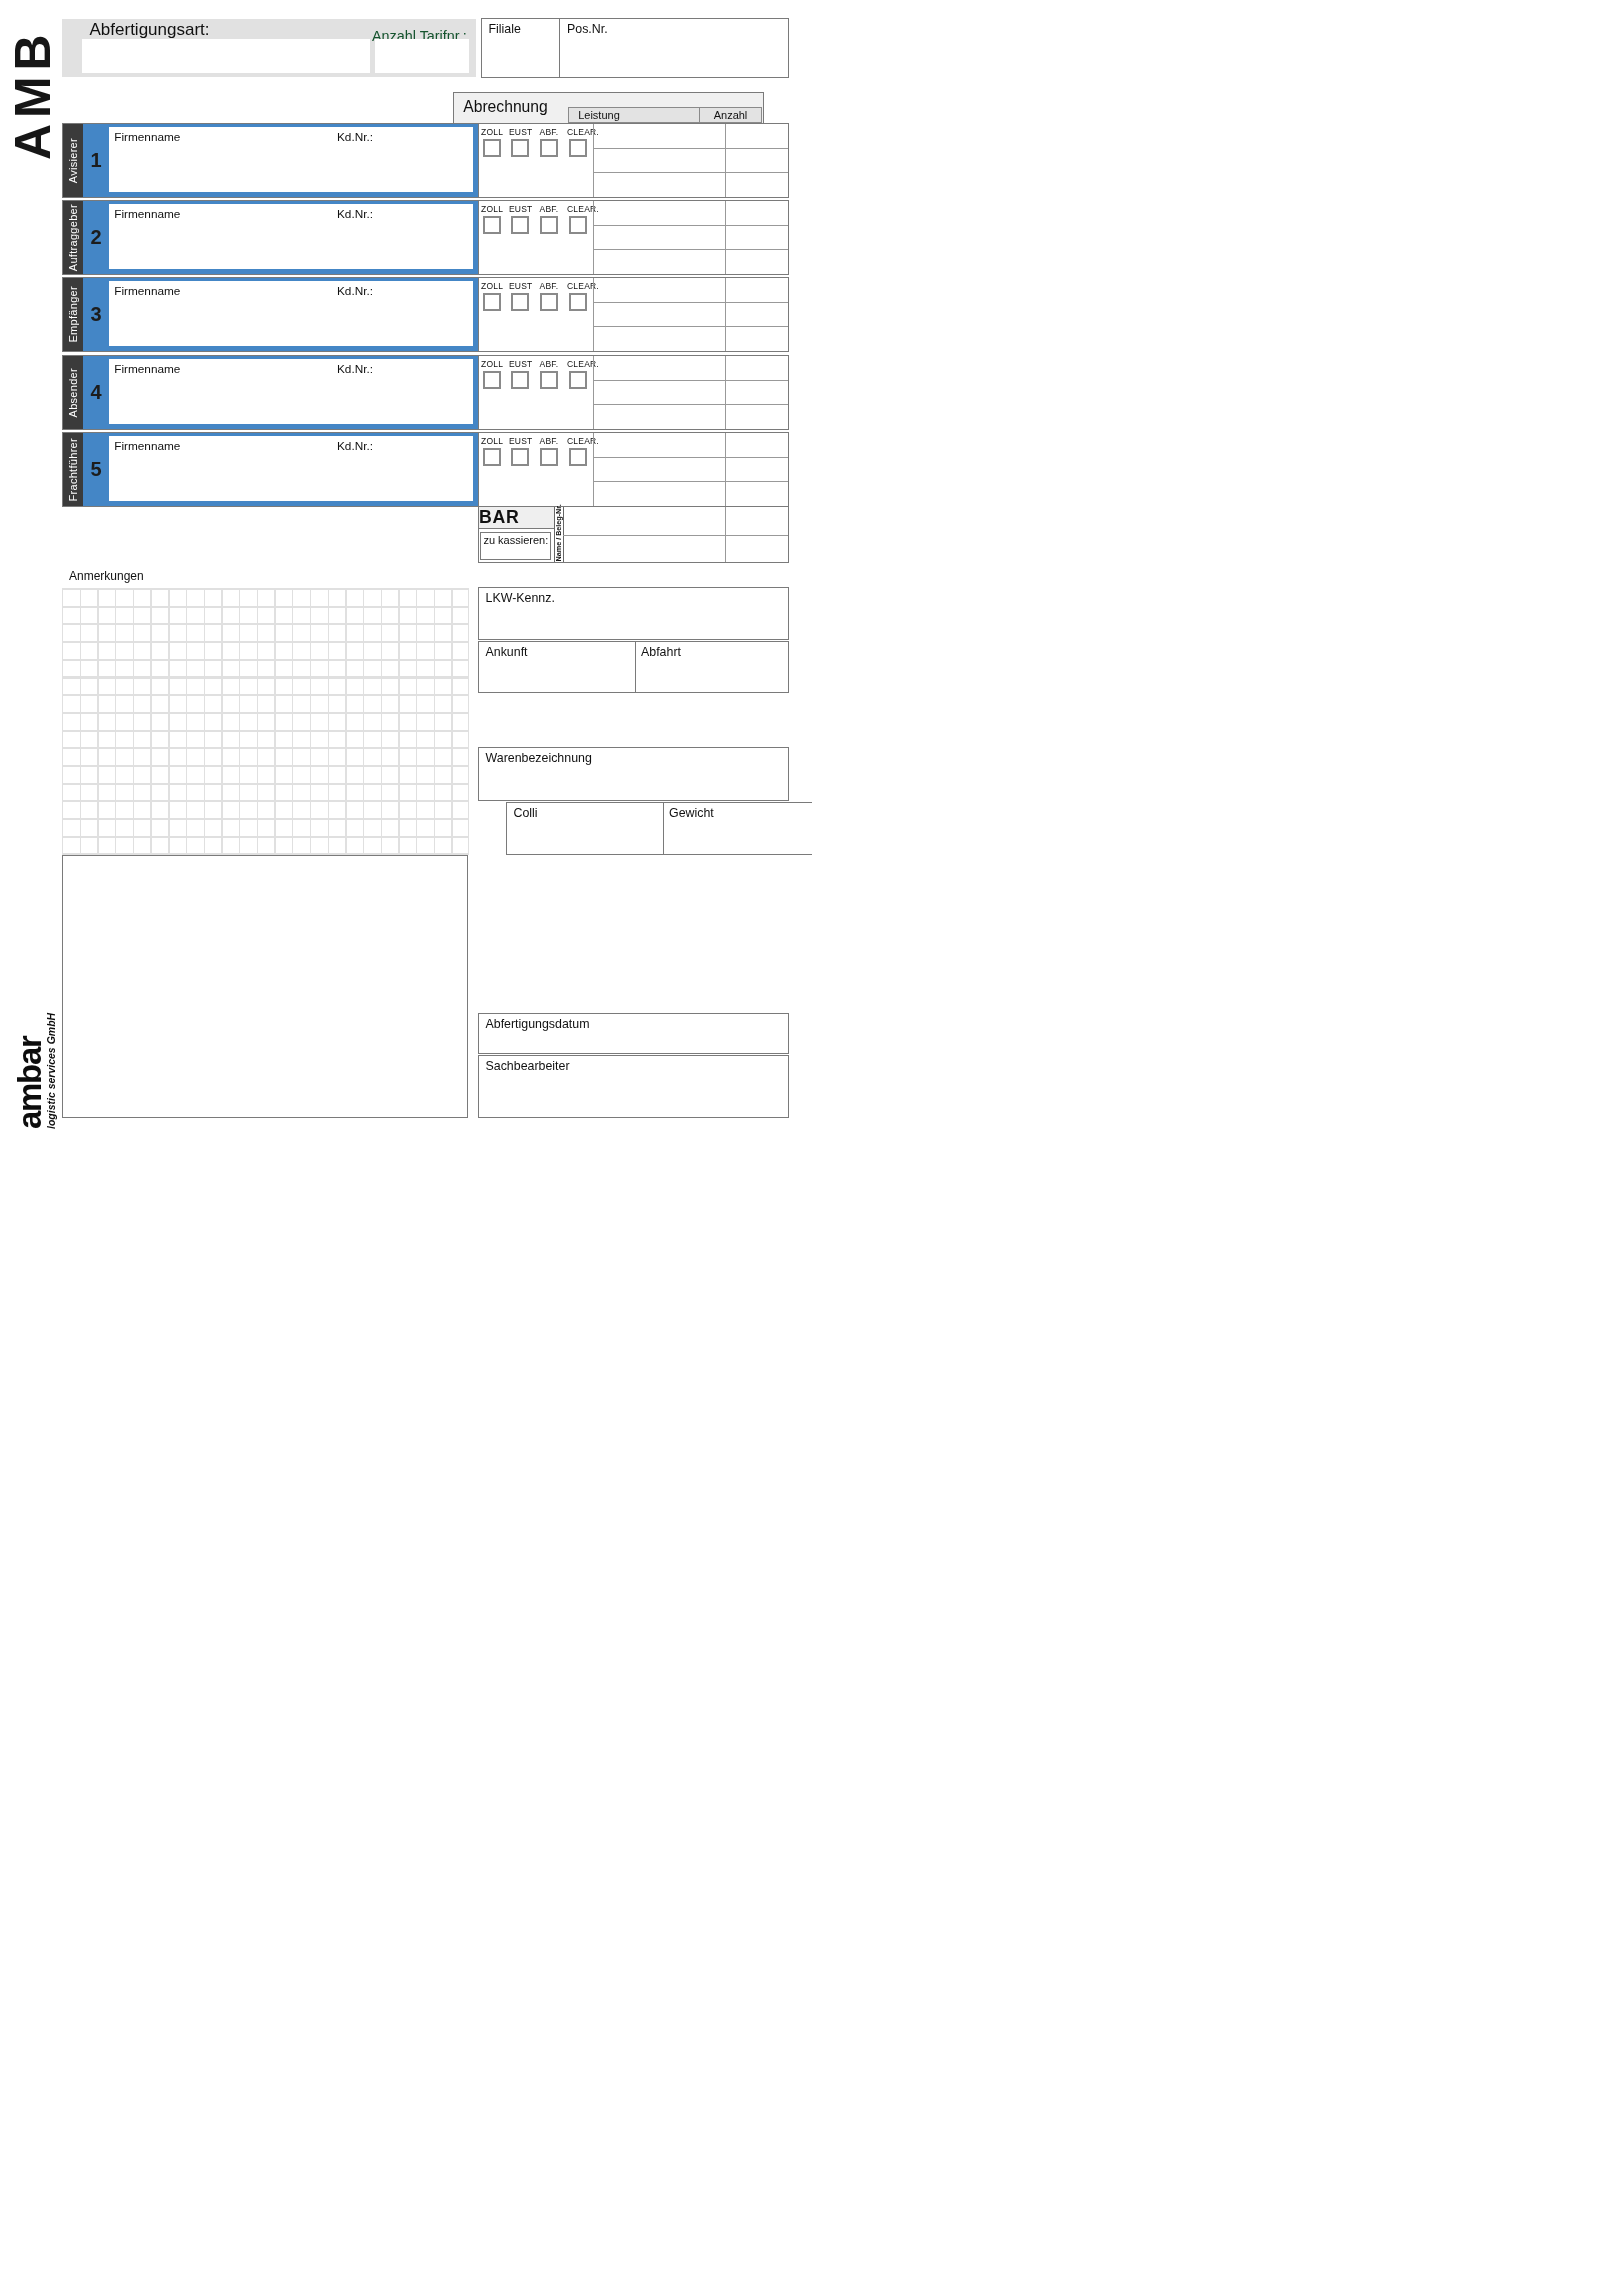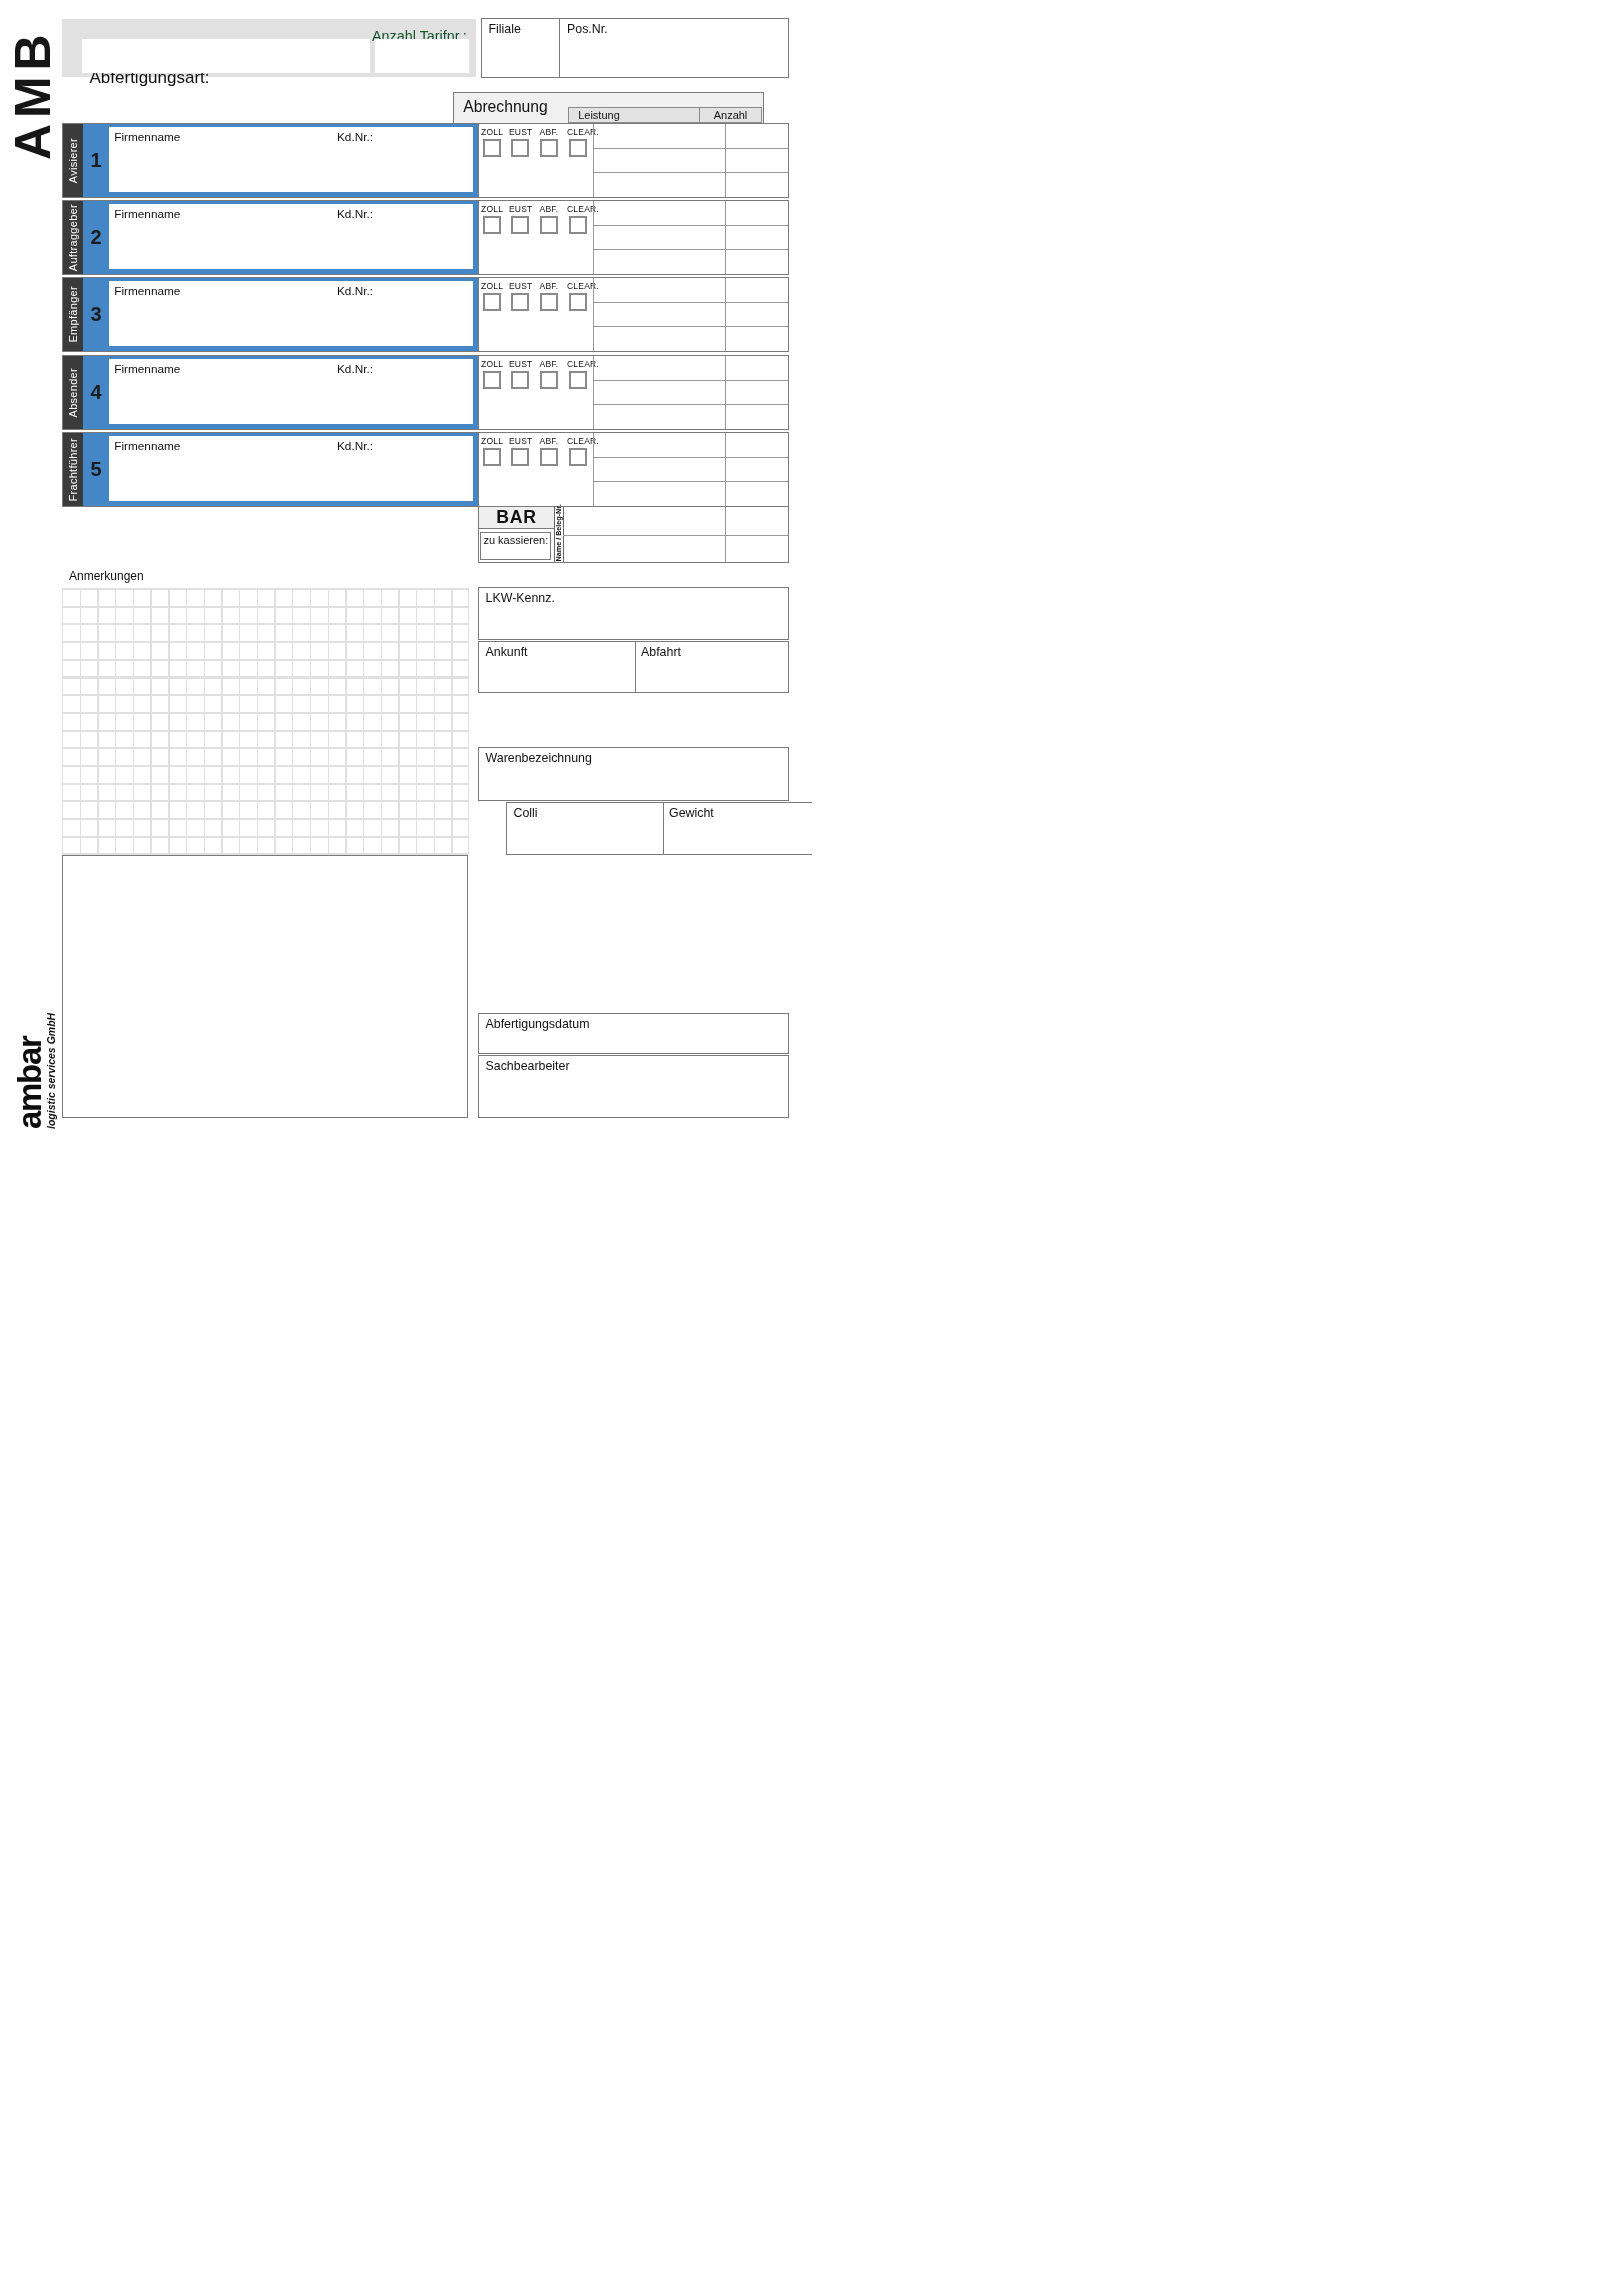--- a/index.html
+++ b/index.html
@@ -17,21 +17,21 @@
   .amb-outer{left:14.4px;top:16.4px;width:42px;height:144px;}
   .amb-inner{
     position:absolute;left:0;top:0;width:144px;height:42px;
     transform:translateY(144px) rotate(-90deg);
     transform-origin:0 0;
     font-size:50px;font-weight:900;letter-spacing:5.9px;line-height:39px;
     color:#161616;white-space:nowrap;
   }
   
   .hdr-gray{left:62px;top:19px;width:414px;height:58px;background:#e1e1e1;}
-  .lbl-abfart{left:27.5px;top:1.3px;font-size:17px;color:#101010;margin-top:48px;}
+  .lbl-abfart{left:27.5px;top:1.3px;font-size:17px;color:#101010;}
   .lbl-anzahl{right:9.2px;top:8.5px;font-size:14.4px;color:#14532d;}
   .inp1{left:19.6px;top:20px;width:288px;height:34px;background:#fff;}
   .inp2{left:313px;top:20px;width:94px;height:34px;background:#fff;}
   .filiale-box{left:481px;top:17.7px;width:308px;height:60px;background:#fff;border:1.3px solid #7a7a7a;box-sizing:border-box;}
   .filiale-div{left:77px;top:0;width:1.3px;height:100%;background:#7a7a7a;}
   .lbl-filiale{left:6.5px;top:3.3px;font-size:12.4px;}
   .lbl-posnr{left:85px;top:3.3px;font-size:12.4px;}
   
   .abr-title{left:453px;top:92px;width:311px;height:31px;background:#f0f0f0;border:1.3px solid #7a7a7a;border-bottom:none;box-sizing:border-box;}
   .abr-word{left:9.2px;top:5.2px;font-size:15.7px;color:#101010;}
@@ -50,21 +50,21 @@
   .cbcol{position:absolute;top:0;width:22px;text-align:center;}
   .cbl{font-size:8.5px;letter-spacing:0.2px;color:#101010;display:block;margin-top:2.6px;white-space:nowrap;}
   .cb{width:18.3px;height:18.3px;border:2px solid #8a8a8a;box-sizing:border-box;background:#fff;margin:2px auto 0 auto;}
   .cb1{left:2px;}.cb2{left:30px;}.cb3{left:59px;}.cb4{left:88px;}
   .vl1{position:absolute;left:114px;top:0;width:0.7px;height:100%;background:#999;}
   .vl2{position:absolute;left:246px;top:0;width:0.7px;height:100%;background:#999;}
   .hla{position:absolute;left:114px;top:24px;right:0;height:0.7px;background:#999;}
   .hlb{position:absolute;left:114px;top:48px;right:0;height:0.7px;background:#999;}
   
   .bar-sec{left:478px;top:506px;width:311px;height:57px;border:1.3px solid #7a7a7a;box-sizing:border-box;background:#fff;}
-  .bar-title{position:absolute;left:0;top:0;width:75px;height:21px;background:#efefef;border-bottom:1.3px solid #7a7a7a;text-align:center;font-size:17.7px;font-weight:800;letter-spacing:0.7px;line-height:21px;}
+  .bar-title{position:absolute;left:0;top:0;width:75px;height:21px;background:#efefef;border-bottom:1.3px solid #7a7a7a;font-size:17.7px;font-weight:800;letter-spacing:0.7px;line-height:21px;}
   .zu-kass{position:absolute;left:1.3px;top:25px;width:71px;height:28px;border:1.3px solid #7a7a7a;background:#fff;box-sizing:border-box;text-align:center;font-size:11px;padding-top:1.3px;}
   .name-strip{position:absolute;left:75px;top:0;width:9.8px;height:100%;background:#fff;border-left:0.7px solid #666;border-right:0.7px solid #666;box-sizing:border-box;display:flex;align-items:flex-end;justify-content:center;}
   .name-strip span{writing-mode:vertical-rl;transform:rotate(180deg);font-size:7.2px;font-weight:700;white-space:nowrap;padding-top:1.3px;}
   .bar-hl{position:absolute;left:84px;top:27.5px;right:0;height:0.7px;background:#999;}
   .bar-vl{position:absolute;left:246px;top:0;width:0.7px;height:100%;background:#999;}
   
   .anm-label{left:69px;top:569px;font-size:12px;}
   .anm-grid{
     left:62px;top:588px;width:406px;height:265px;background:#fff;
     background-image:

